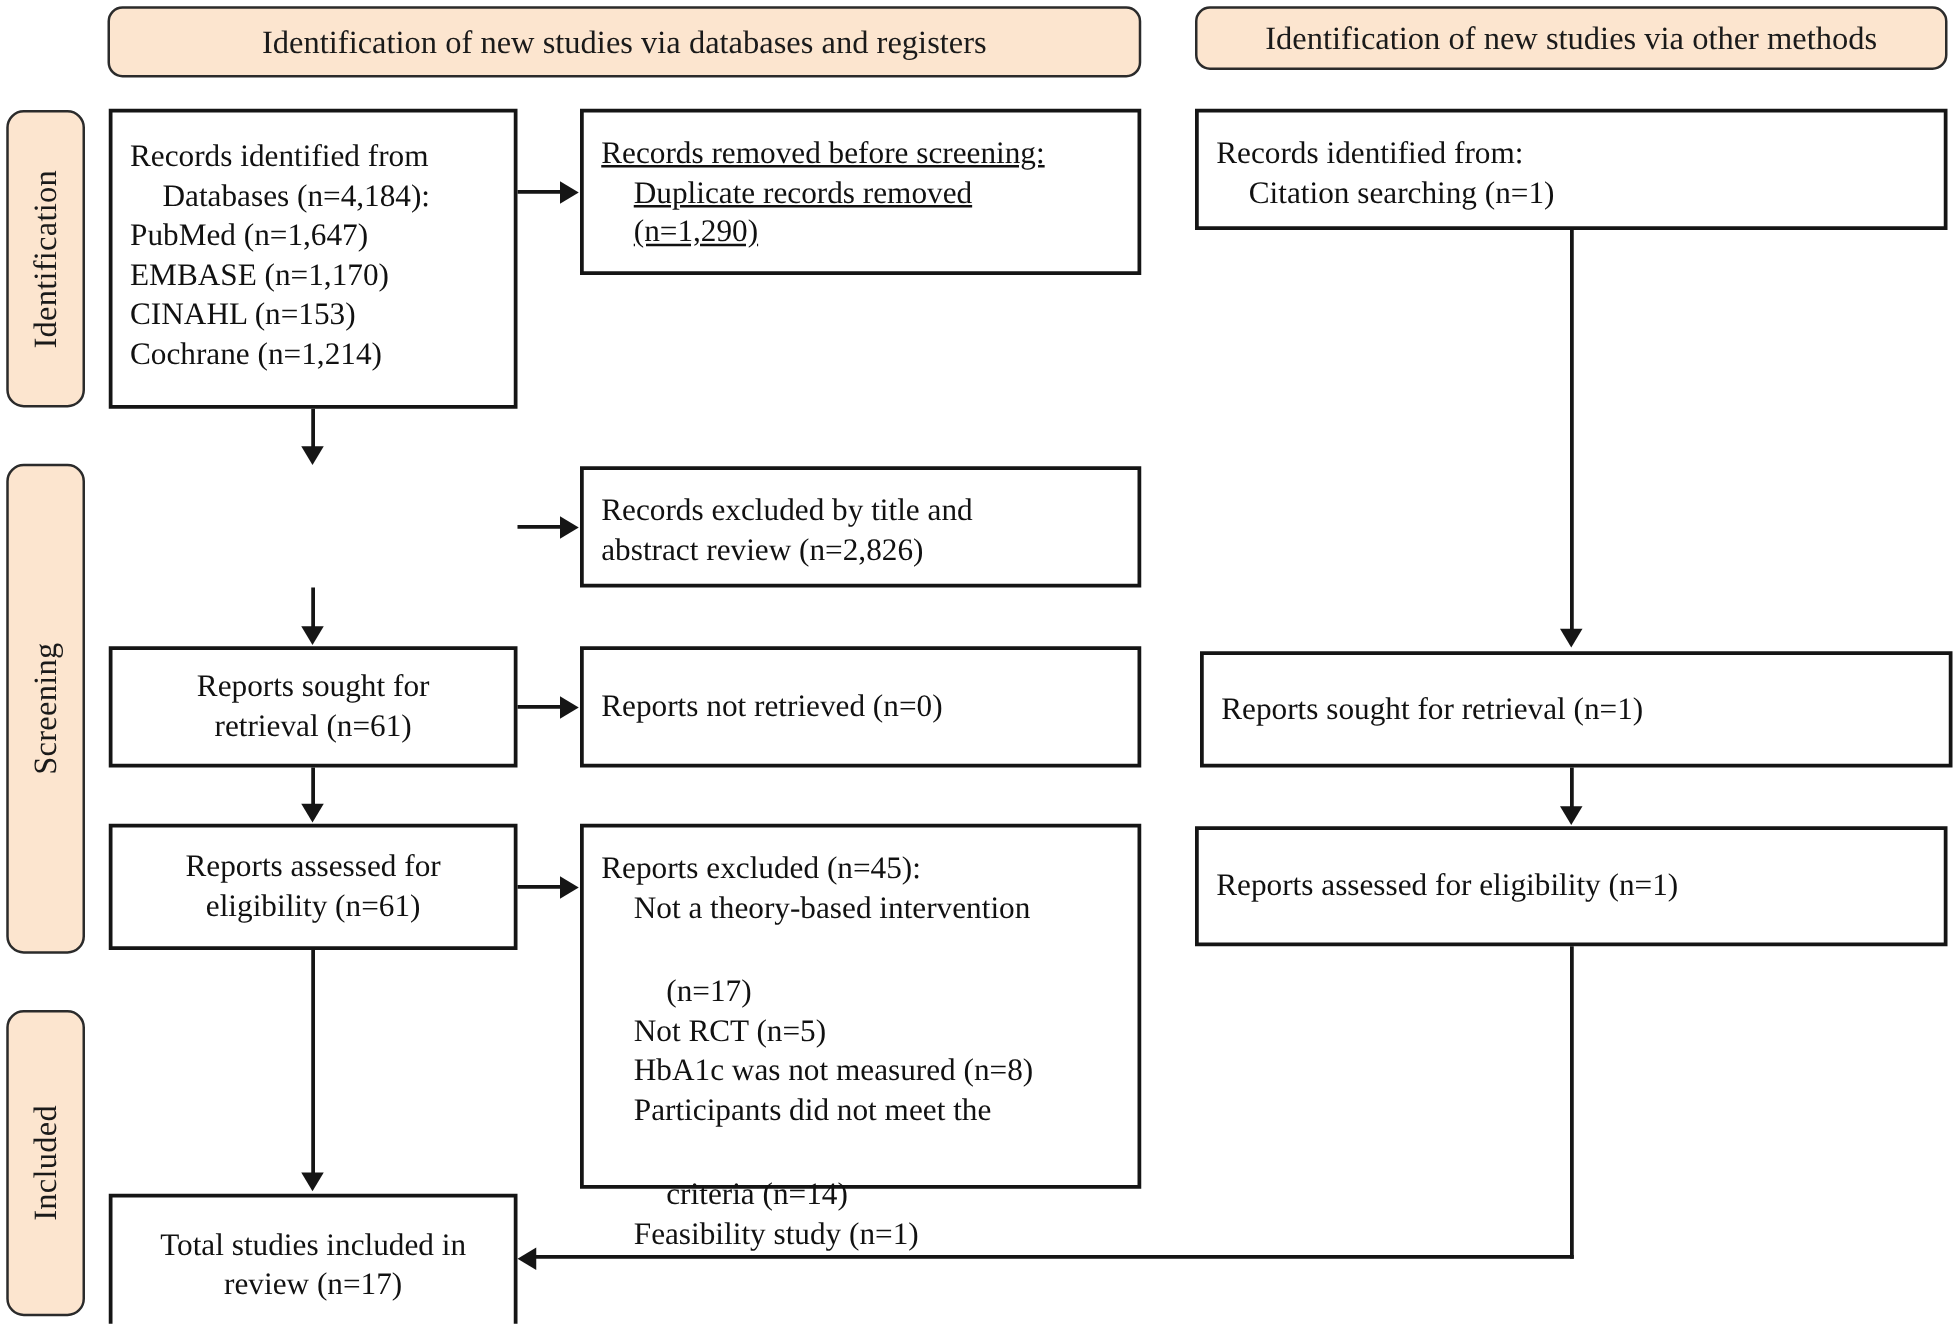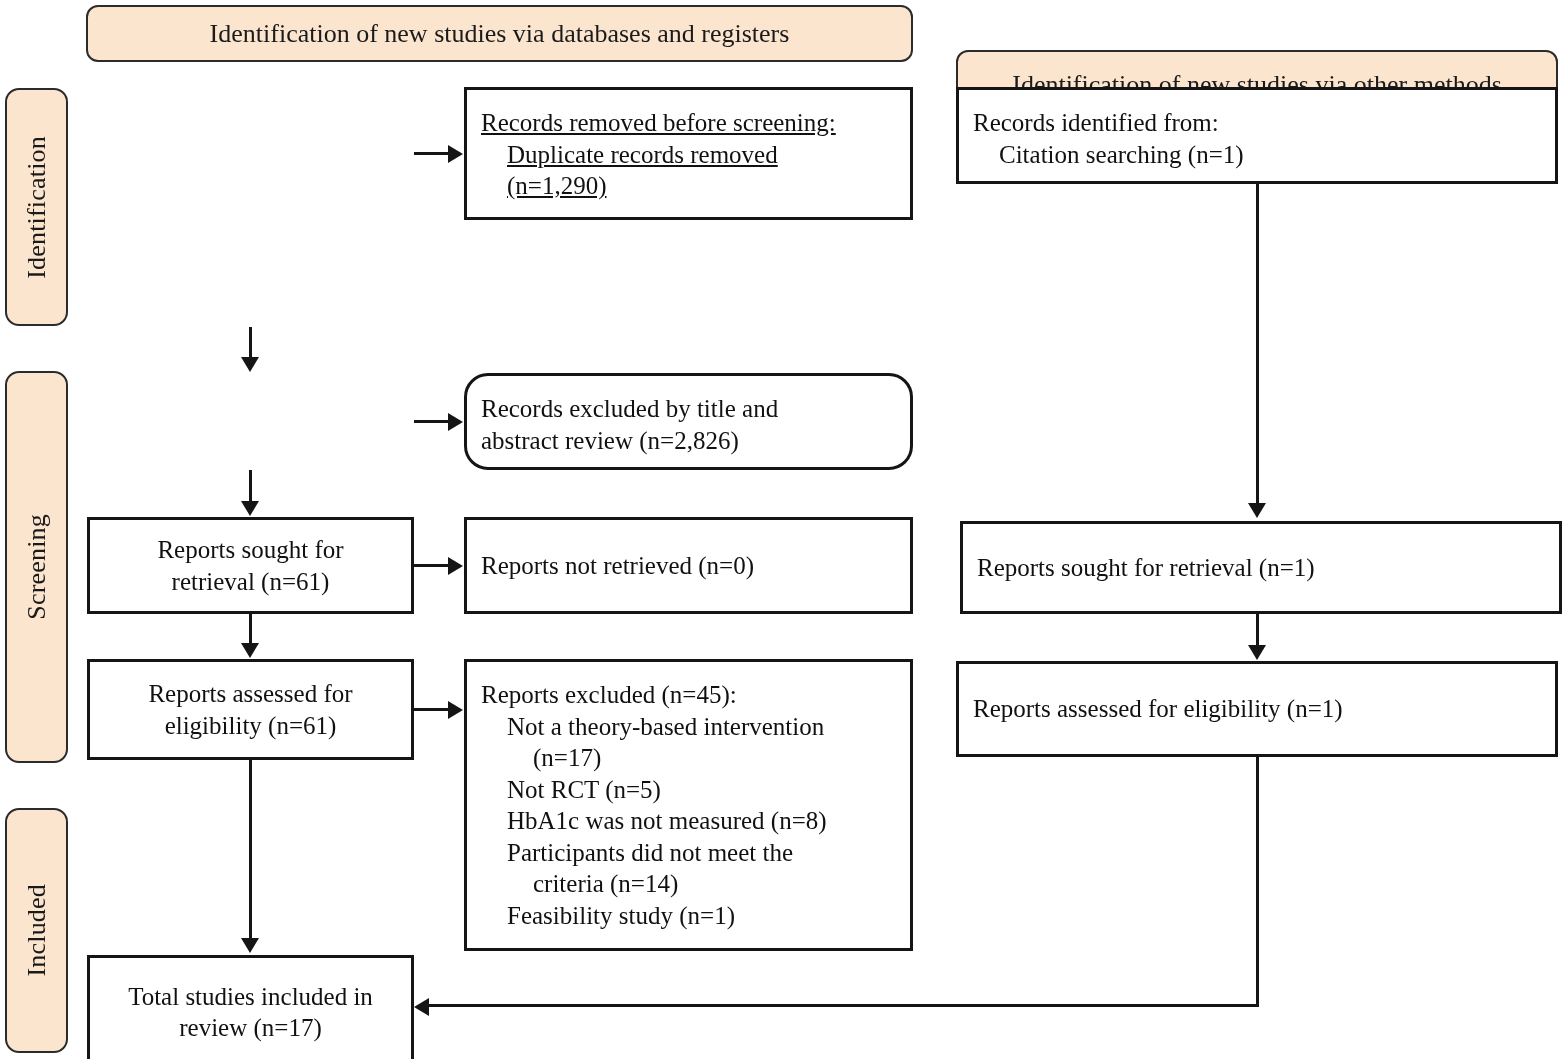--- a/index.html
+++ b/index.html
@@ -80,21 +80,21 @@
     align-items: center;
     justify-content: flex-start;
     text-align: left;
   }
   .node.topleft {
     display: block;
     text-align: left;
   }
   .node .ln { display: block; white-space: nowrap; }
   .node .ln.ind1 { padding-left: 26px; }
-  .node .ln.ind2 { padding-left: 52px; }
+  .node .ln.ind2 { padding-left: 52px; margin-top: 36px; }
 
   
   .conn {
     position: absolute;
     background: #151515;
   }
   .conn.v { width: 3px; }
   .conn.h { height: 3px; }
 
   .arrowhead {
@@ -131,33 +131,41 @@
   </div>
 
   <div class="stage-rail" style="left:5px; top:808px; width:63px; height:245px;">
     <span class="rail-text">Included</span>
   </div>
 
   <div class="banner" style="left:86px; top:5px; width:827px; height:57px;justify-content:center;">
     <span>Identification of new studies via databases and registers</span>
   </div>
 
-  <div class="banner" style="left:956px; top:5px; width:602px; height:70px;margin-top:45px;">
+  <div class="banner" style="left:956px; top:5px; width:602px; height:51px;">
     <span>Identification of new studies via other methods</span>
   </div>
 
+  <div class="node topleft" style="left:87px; top:87px; width:327px; height:240px; padding-top:20px;">
+    <span class="ln">Records identified from</span>
+    <span class="ln ind1">Databases (n=4,184):</span>
+    <span class="ln">PubMed (n=1,647)</span>
+    <span class="ln">EMBASE (n=1,170)</span>
+    <span class="ln">CINAHL (n=153)</span>
+    <span class="ln">Cochrane (n=1,214)</span>
+  </div>
 
   <div class="node topleft" style="left:464px; top:87px; width:449px; height:133px; padding-top:17px;text-decoration:underline;">
     <span class="ln">Records removed before screening:</span>
     <span class="ln ind1">Duplicate records removed</span>
     <span class="ln ind1">(n=1,290)</span>
   </div>
 
 
-  <div class="node topleft" style="left:464px; top:373px; width:449px; height:97px; padding-top:17px;border-radius:24px;">
+  <div class="node topleft" style="left:464px; top:373px; width:449px; height:97px; padding-top:17px;">
     <span class="ln">Records excluded by title and</span>
     <span class="ln">abstract review (n=2,826)</span>
   </div>
 
   <div class="node center" style="left:87px; top:517px; width:327px; height:97px;">
     <div>
       <span class="ln">Reports sought for</span>
       <span class="ln">retrieval (n=61)</span>
     </div>
   </div>

